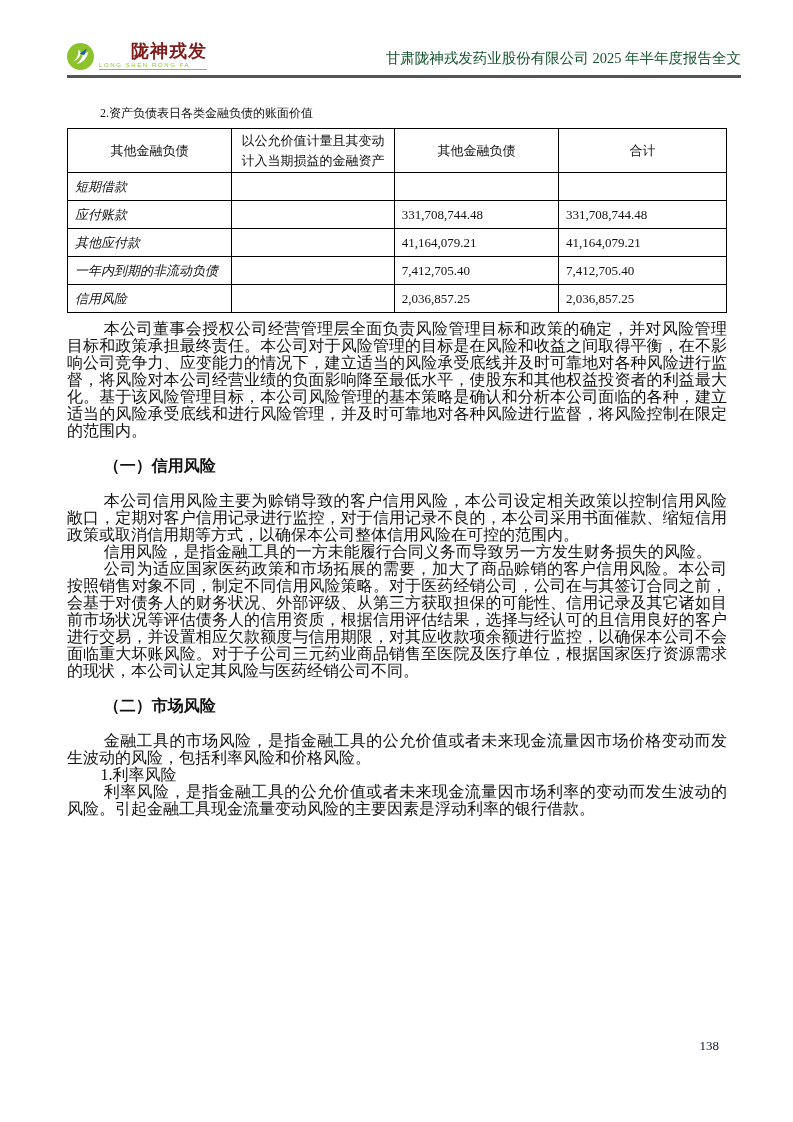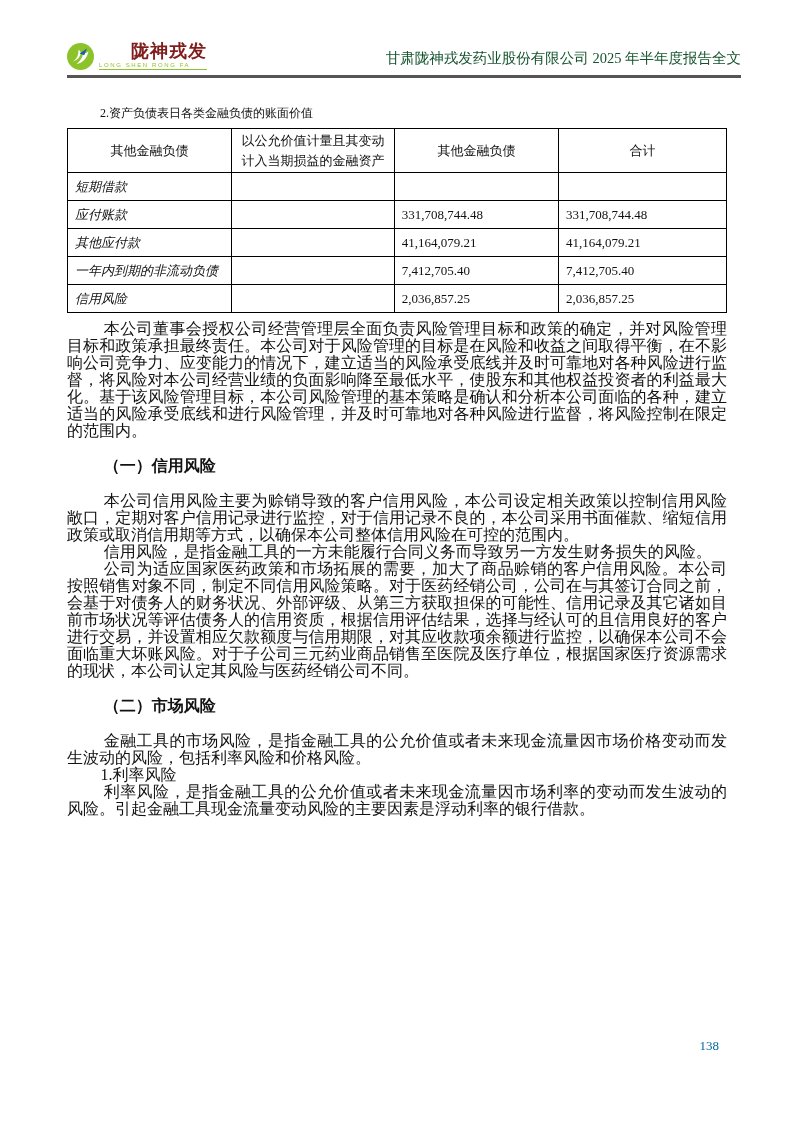--- a/index.html
+++ b/index.html
@@ -98,21 +98,21 @@
   }
   .subheading{
     text-align:left;
     text-indent:2.1em;
   }
   .page-number{
     position:absolute;
     top:1038px;
     right:74px;
     font-size:13px;
-    color:#0369a1;
+    color:#0f172a;
   }
 </style>
 </head>
 <body>
 
 <div class="page">
 
   <div class="header">
     <div class="logo">
       <span class="logo-circle">

